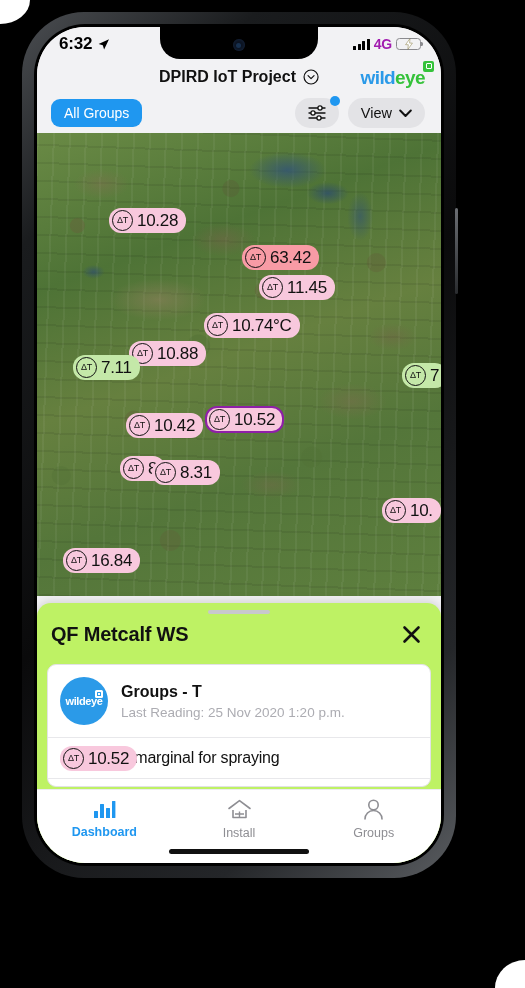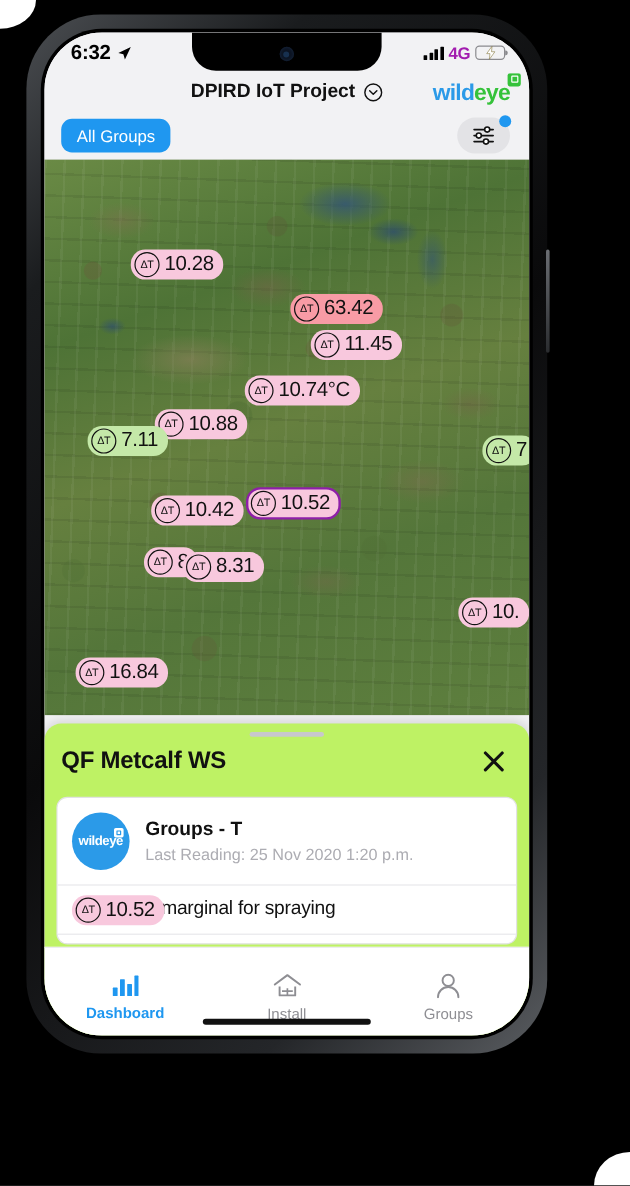--- a/index.html
+++ b/index.html
@@ -166,21 +166,21 @@
       radial-gradient(circle at 68% 70%, rgba(80,110,52,.5) 0 10px, transparent 11px),
       radial-gradient(circle at 84% 28%, rgba(100,82,56,.5) 0 9px, transparent 10px),
       radial-gradient(circle at 92% 82%, rgba(76,106,50,.5) 0 12px, transparent 13px),
       radial-gradient(circle at 33% 88%, rgba(104,84,58,.45) 0 10px, transparent 11px),
       radial-gradient(circle at 6% 74%, rgba(78,108,52,.5) 0 9px, transparent 10px),
       radial-gradient(circle at 48% 12%, rgba(94,76,54,.45) 0 8px, transparent 9px);
   }
 
   
   .marker {
-    position: absolute; display: inline-flex; align-items: flex-start;
+    position: absolute; display: inline-flex; align-items: flex-end;
     gap: 1px; padding: 2px 8px 2px 3px; border-radius: 12px;
     font-size: 17px; font-weight: normal; color: #111; white-space: nowrap;
     line-height: 1.15; cursor: pointer;
   }
   .marker.pink  { background: #f8c8dd; }
   .marker.alert { background: #f89ba5; }
   .marker.green { background: #c4e8a8; }
   .marker.selected { border: 2px solid #8e1fa8; padding: 1px 7px 1px 2px; }
   .dt-badge {
     flex: none; width: 21px; height: 21px; border-radius: 50%;
@@ -231,21 +231,21 @@
     display: flex; align-items: center; gap: 10px;
     padding: 11px 12px; border-top: 1px solid #e8e8eb;
   }
   .row-msg { font-size: 16px; color: #111; letter-spacing: -0.2px; }
   .card-row-cut { height: 8px; border-top: 1px solid #e8e8eb; }
 
   
   .tab-bar {
     position: absolute; left: 0; right: 0; bottom: 0; height: 74px;
     background: #fff; border-top: 1px solid #ececef;
-    display: flex; align-items: flex-start; padding-top: 21px; z-index: 15;
+    display: flex; align-items: flex-start; padding-top: 9px; z-index: 15;
   }
   .tab {
     flex: 1; display: flex; flex-direction: column; align-items: center;
     gap: 6px; background: none; border: none; cursor: pointer;
   }
   .tab-label { font-size: 12.5px; color: #8e8e93; }
   .tab.active .tab-label { color: #1f97f0; font-weight: bold; }
   .home-indicator {
     position: absolute; bottom: 9px; left: 50%; transform: translateX(-50%);
     width: 140px; height: 5px; border-radius: 3px; background: #111;
@@ -316,20 +316,26 @@
                   <g stroke="#111" stroke-width="1.3" stroke-linecap="round">
                     <line x1="3" y1="4" x2="19" y2="4"></line>
                     <line x1="3" y1="9" x2="19" y2="9"></line>
                     <line x1="3" y1="14" x2="19" y2="14"></line>
                   </g>
                   <circle cx="14" cy="4" r="2.1" fill="#fff" stroke="#111" stroke-width="1.3"></circle>
                   <circle cx="7" cy="9" r="2.1" fill="#fff" stroke="#111" stroke-width="1.3"></circle>
                   <circle cx="13" cy="14" r="2.1" fill="#fff" stroke="#111" stroke-width="1.3"></circle>
                 </svg>
                 <span class="badge-dot"></span>
+              </button>
+              <button class="view-btn">
+                <span>View</span>
+                <svg width="13" height="9" viewBox="0 0 13 9">
+                  <path d="M1.2 1.5 L6.5 7 L11.8 1.5" fill="none" stroke="#111" stroke-width="2" stroke-linecap="round" stroke-linejoin="round"></path>
+                </svg>
               </button>
             </div>
           </div>
         </div>
 
         <div class="map-area">
           <div class="map-bg"></div>
           <div class="map-noise"></div>
           <div id="marker-layer">
               <div class="marker pink" style="left: 72px; top: 75px;">

